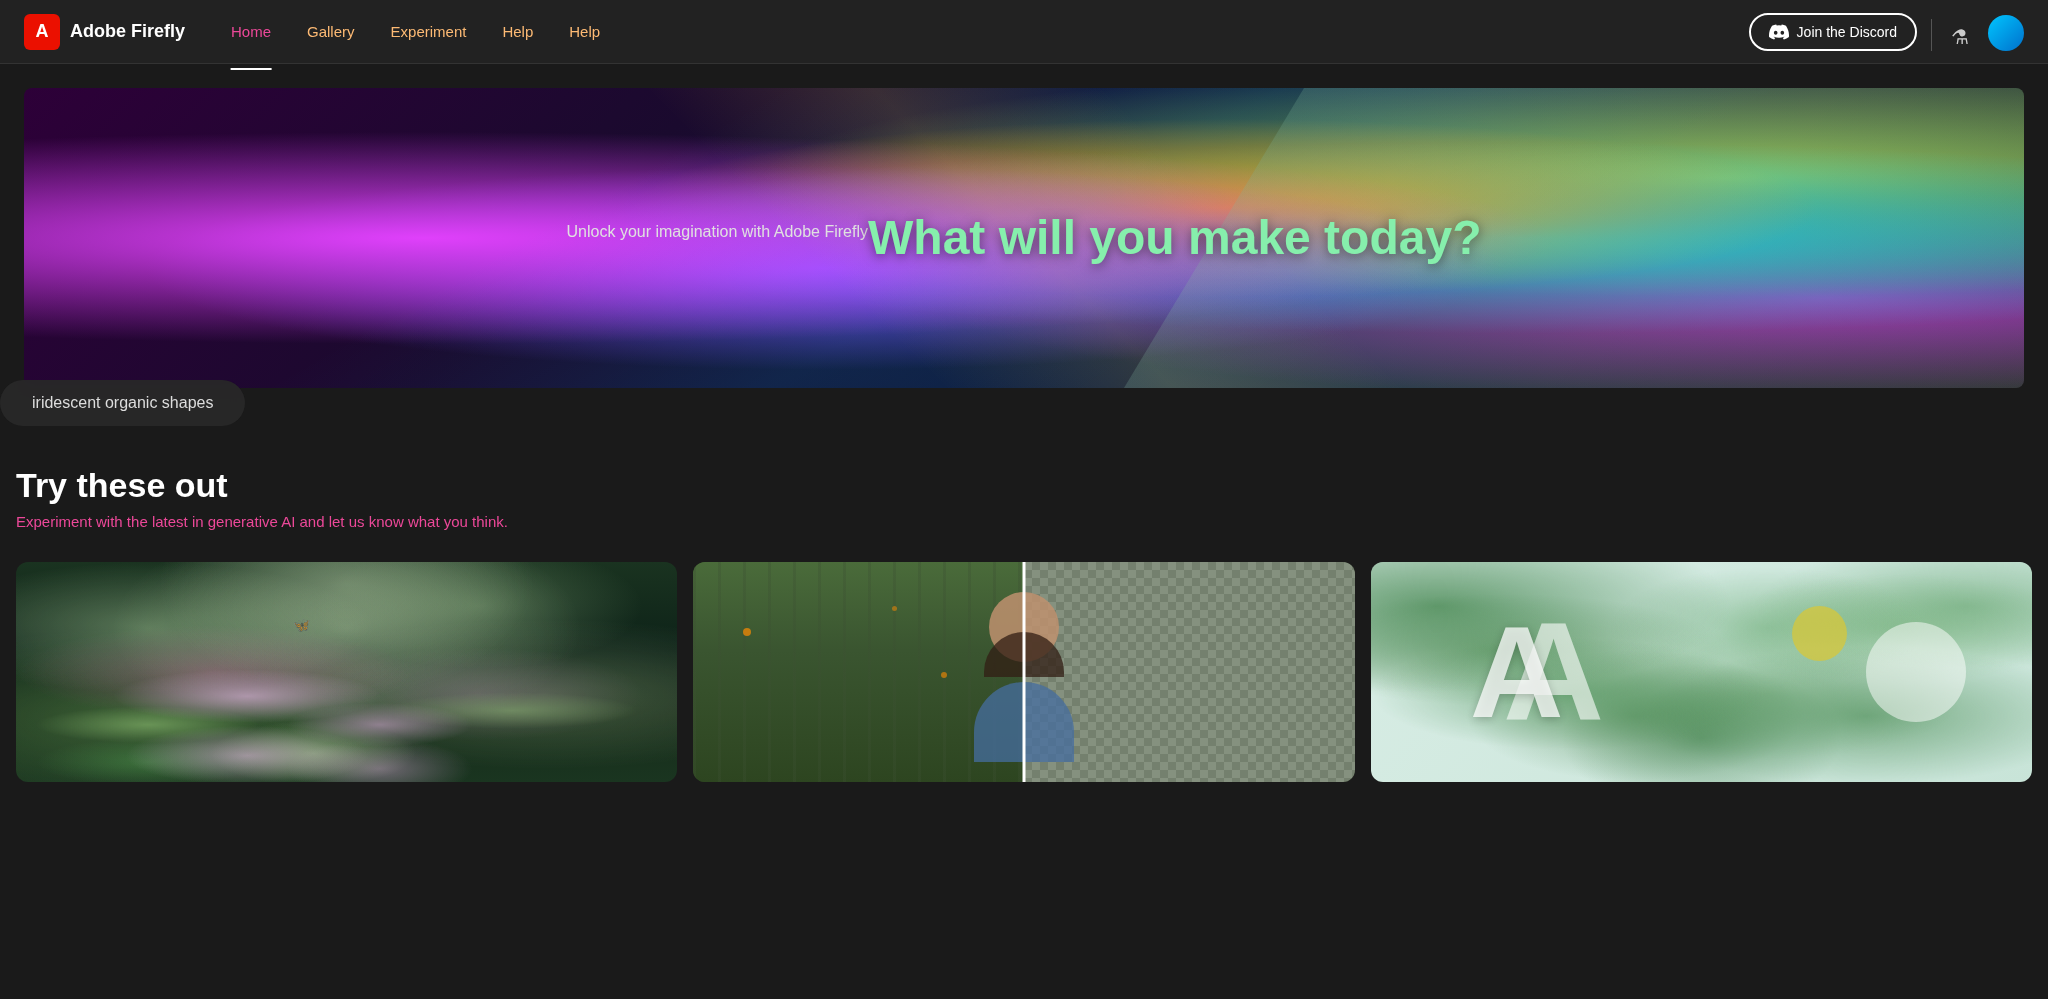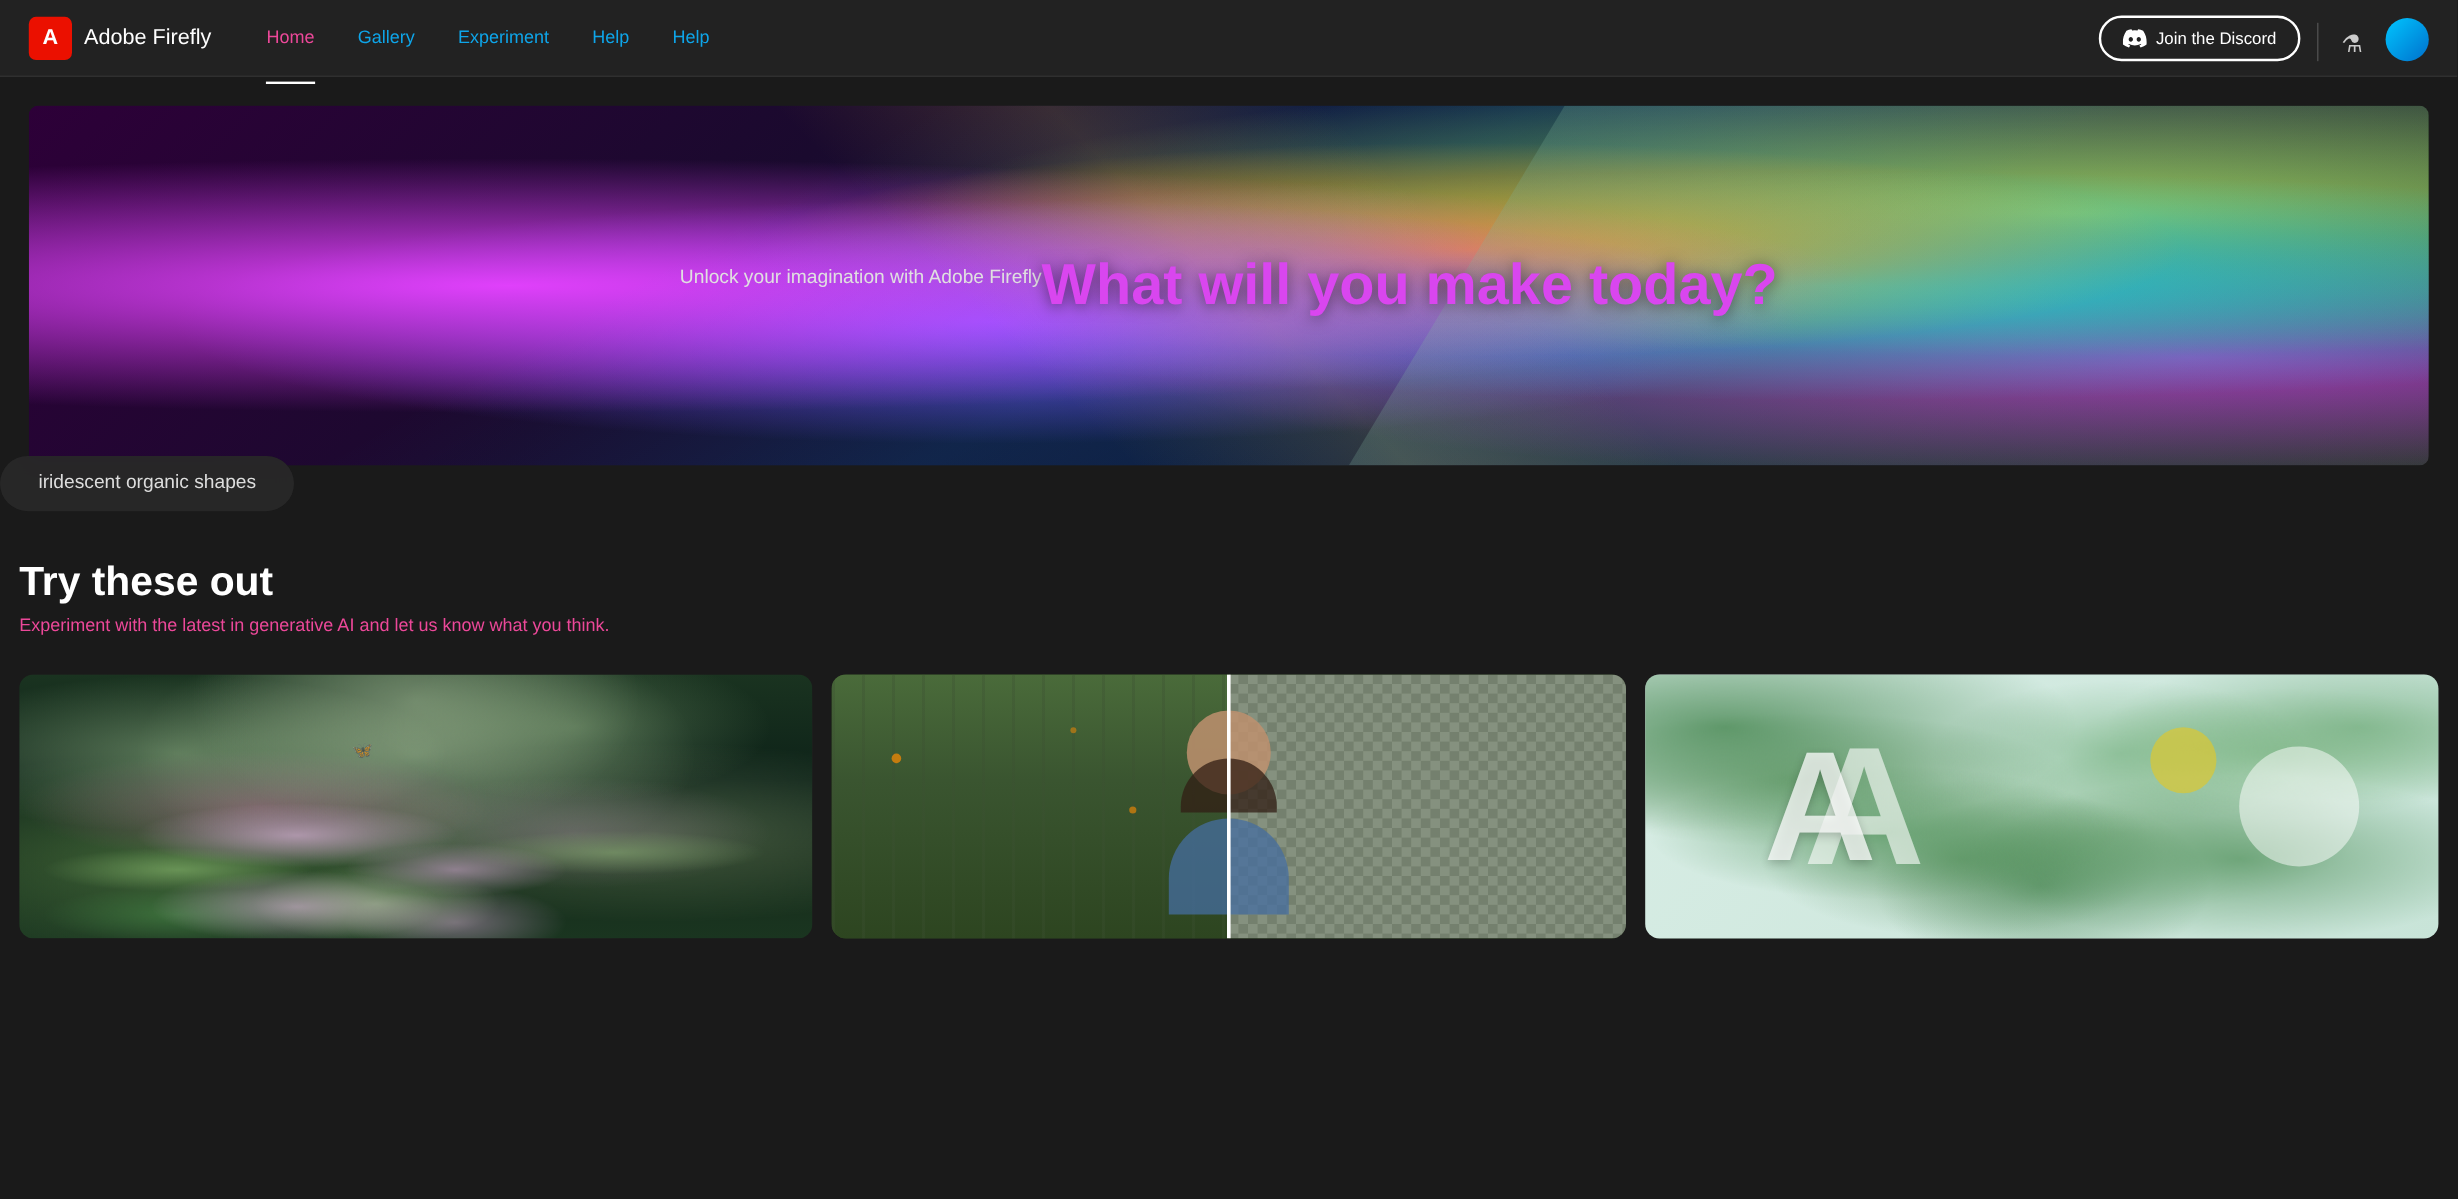--- a/index.html
+++ b/index.html
@@ -36,32 +36,32 @@
       border-radius: 6px;
       display: flex;
       align-items: center;
       justify-content: center;
       font-weight: 900;
       font-size: 18px;
       color: #fff;
     }
     .nav-brand {
       font-size: 18px;
-      font-weight: 400;
+      font-weight: 700;
       color: #fff;
       white-space: nowrap;
     }
     .nav-links {
       display: flex;
       align-items: center;
       gap: 8px;
       flex: 1;
     }
     .nav-link {
-      color: #0ea5e9;
+      color: #fdba74;
       text-decoration: none;
       font-size: 15px;
       padding: 8px 14px;
       border-radius: 4px;
       cursor: pointer;
       position: relative;
     }
     .nav-link.active {
       color: #ec4899;
     }
@@ -181,21 +181,21 @@
     }
     .hero-subtitle {
       font-size: 16px;
       color: #e0e0e0;
       margin-bottom: 12px;
       font-weight: 400;
     }
     .hero-title {
       font-size: 48px;
       font-weight: 700;
-      color: #d946ef;
+      color: #86efac;
       line-height: 1.1;
       text-shadow: 0 2px 12px rgba(0,0,0,0.5);
     }
 
     
     .prompt-container {
       display: flex;
       justify-content: flex-start;
       margin-top: -20px;
       position: relative;

